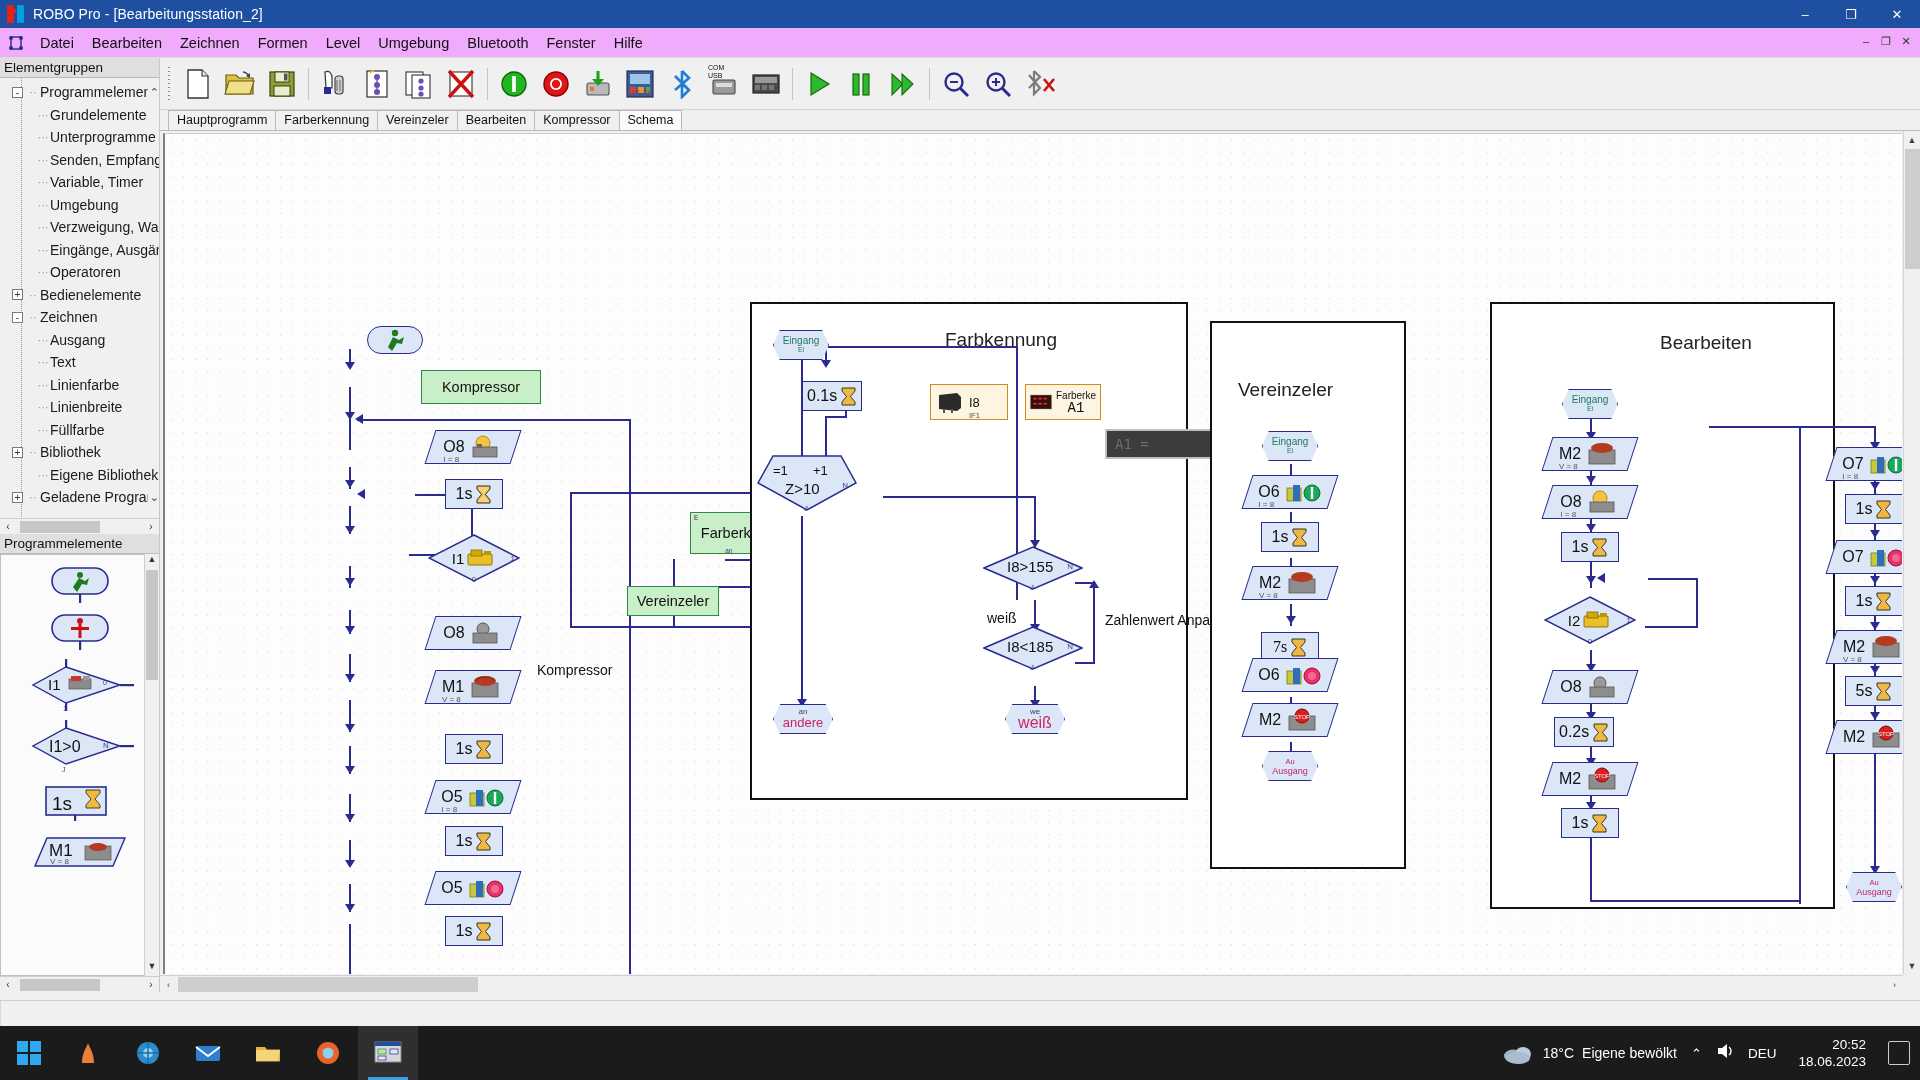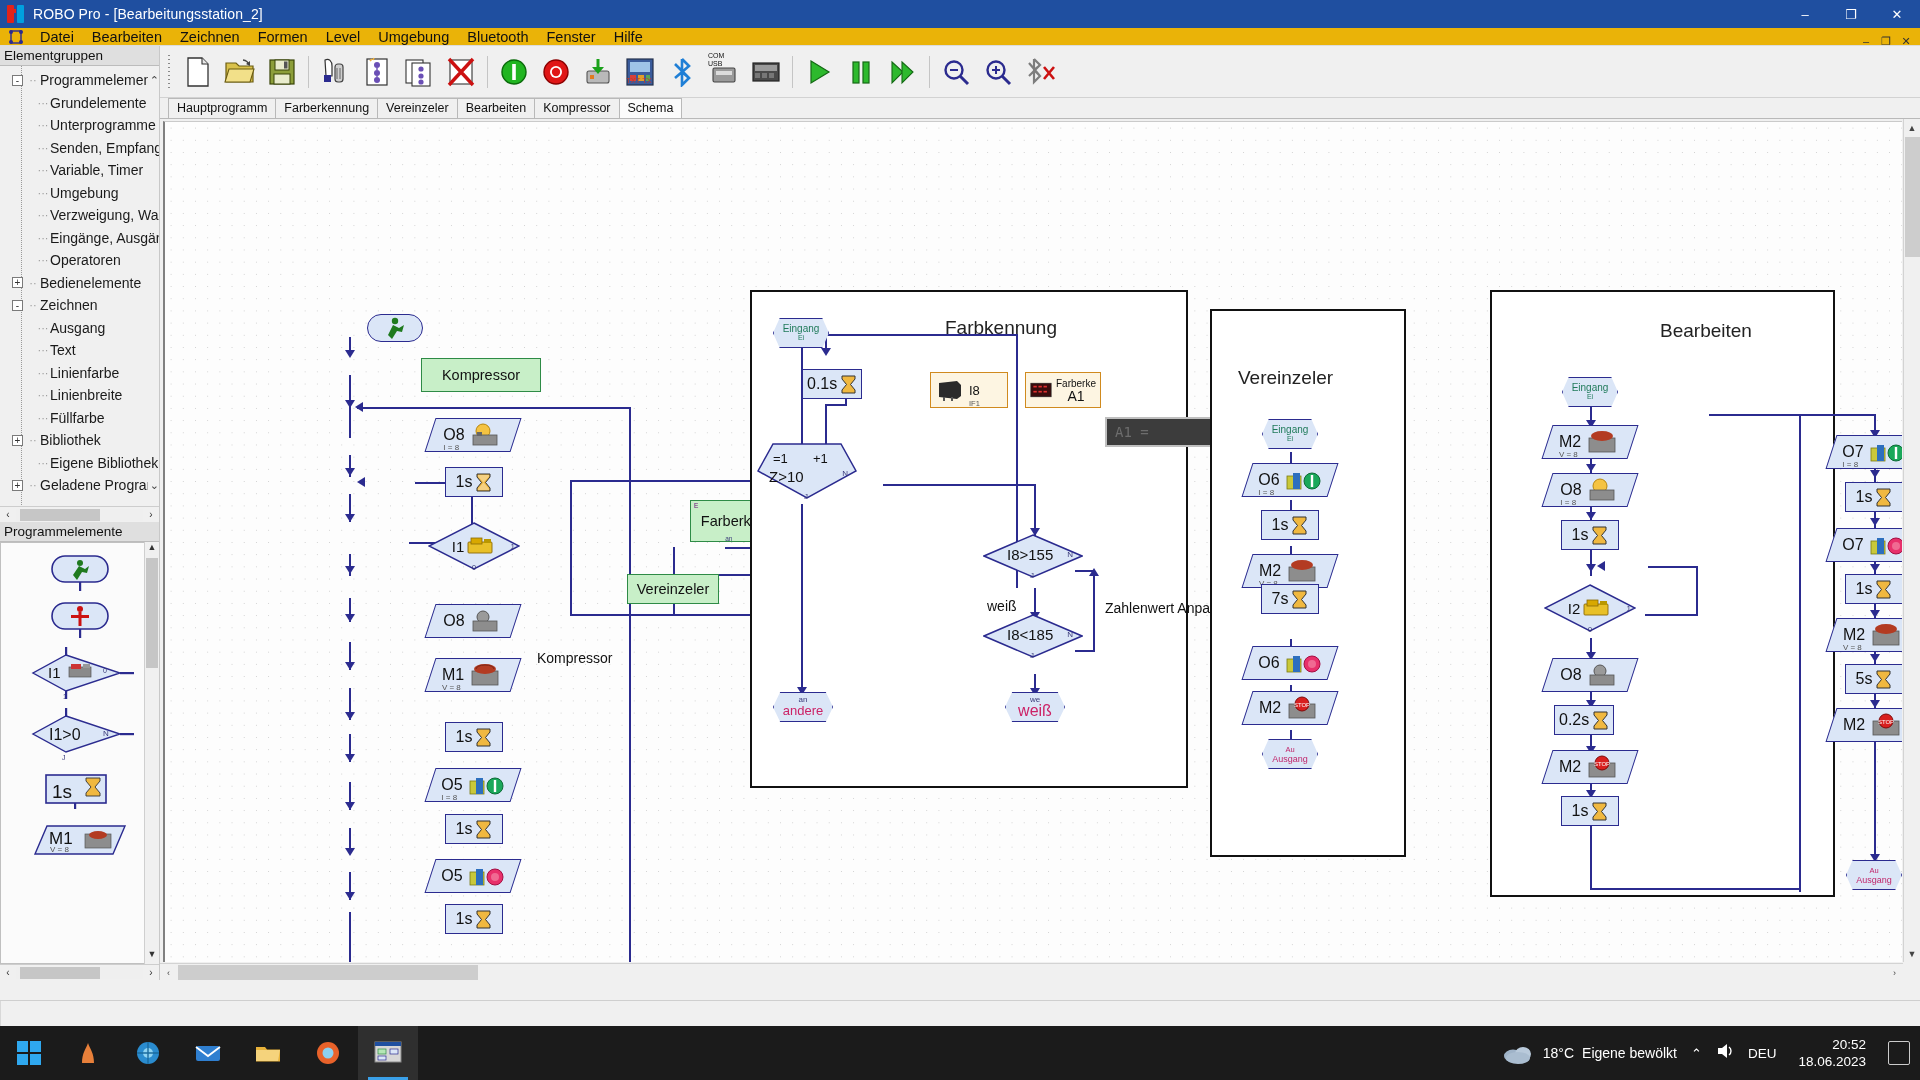--- a/index.html
+++ b/index.html
@@ -33,21 +33,21 @@
   }
   #titlebar .title-text { font-size: 14px; letter-spacing: .1px; }
   #titlebar .win-buttons { position: absolute; right: 0; top: 0; display: flex; height: 28px; }
   #titlebar .win-btn {
     width: 46px; height: 28px; display: flex; align-items: center; justify-content: center;
     font-size: 13px; color: #fff;
   }
 
   
   #menubar {
-    height: 18px; background: #eab308; border-bottom: 1px solid #dcdcdc;
+    height: 30px; background: #f0abfc; border-bottom: 1px solid #dcdcdc;
     display: flex; align-items: center; position: relative;
   }
   #menubar .mdi-icon {
     width: 20px; height: 20px; margin: 0 5px 0 6px; position: relative; flex: none;
   }
   #menubar .mdi-icon svg { display: block; }
   #menubar .menu-item {
     padding: 3px 9px; font-size: 14.5px; color: #111; cursor: default;
   }
   #menubar .mdi-buttons { position: absolute; right: 4px; top: 0; display: flex; align-items: center; height: 26px; }
@@ -899,21 +899,21 @@
               <path d="M2,1 h13 v3 l-4.5,5.5 L15,15 v3 H2 v-3 l4.5,-5.5 L2,4 Z" fill="#f0b840" stroke="#333" stroke-width="1"></path>
             </svg>
         </div>
 
         <div class="dia-wrap" style="left:592px; top:320px; width:100px; height:58px;">
           <svg width="100" height="58" viewBox="0 0 100 58" style="position:absolute;left:0;top:0;">
             <polygon points="16,2 84,2 99,29 50,56 1,29" fill="#dbe6f7" stroke="#2b2b8f" stroke-width="1.5"></polygon>
           </svg>
           <span style="position:absolute; left:16px; top:9px; font-size:13px; color:#111;">=1</span>
           <span style="position:absolute; left:56px; top:9px; font-size:13px; color:#111;">+1</span>
-          <span style="position:absolute; left:12px; top:26px; font-size:15px; color:#111;">Z&gt;10</span>
+          <span style="position:absolute; left:28px; top:26px; font-size:15px; color:#111;">Z&gt;10</span>
           <span style="position:absolute; right:9px; top:27px; font-size:8px; color:#3b3b7a;">N</span>
           <span style="position:absolute; left:47px; bottom:-1px; font-size:8px; color:#3b3b7a;">J</span>
         </div>
 
         <div class="dia-wrap" style="left:818px; top:412px; width:100px; height:44px;">
           <svg width="100" height="44" viewBox="0 0 100 44" style="position:absolute;left:0;top:0;">
             <polygon points="50,1 99,22 50,43 1,22" fill="#dbe6f7" stroke="#2b2b8f" stroke-width="1.5"></polygon>
           </svg>
           <span style="position:absolute; left:24px; top:12px; font-size:15px; color:#111;">I8&gt;155</span>
           <span style="position:absolute; right:10px; top:16px; font-size:8px; color:#3b3b7a;">N</span>
@@ -957,21 +957,21 @@
                 <rect x="4" y="5" width="4" height="2"></rect>
                 <rect x="10" y="5" width="4" height="2"></rect>
                 <rect x="16" y="5" width="4" height="2"></rect>
                 <rect x="4" y="11" width="4" height="2"></rect>
                 <rect x="10" y="11" width="4" height="2"></rect>
                 <rect x="16" y="11" width="4" height="2"></rect>
               </g>
             </svg>
           <span class="lbl" style="text-align:center;">
             <span style="font-size:10px; display:block;">Farberke</span>
-            <span style="font-size:14px; display:block;">A1</span>
+            <span style="font-size:14px; display:block;font-family:Liberation Mono, monospace;">A1</span>
           </span>
         </div>
 
         <div class="lcd" style="left:940px; top:295px; width:178px; height:30px;">
           <span>A1 =</span>
           <span>0</span>
         </div>
 
         <span class="free-text" style="left:940px; top:478px;">Zahlenwert Anpassen</span>
 
@@ -1020,21 +1020,21 @@
           <div class="fc-out">
               <div class="fc-out-content">
             <span class="fc-out-label">M2<span class="sub">V = 8</span></span>
             <svg width="36" height="26" viewBox="0 0 36 26">
                   <rect x="4" y="9" width="26" height="14" fill="#8d8d8d" stroke="#555" stroke-width="0.8"></rect>
                   <ellipse cx="17" cy="7" rx="11" ry="5" fill="#b33b22"></ellipse>
                 </svg>
           </div>
             </div>
         </div>
-        <div class="fc-wait" style="left:1096px; top:462px;">
+        <div class="fc-wait" style="left:1096px; top:498px;font-family:Liberation Serif, serif;">
           <span>7s</span>
           <svg width="17" height="19" viewBox="0 0 17 19">
               <path d="M2,1 h13 v3 l-4.5,5.5 L15,15 v3 H2 v-3 l4.5,-5.5 L2,4 Z" fill="#f0b840" stroke="#333" stroke-width="1"></path>
             </svg>
         </div>
         <div class="fc" style="left:1082px; top:524px;">
           <div class="fc-out">
               <div class="fc-out-content">
             <span class="fc-out-label">O6</span>
             <svg width="38" height="24" viewBox="0 0 38 24">

